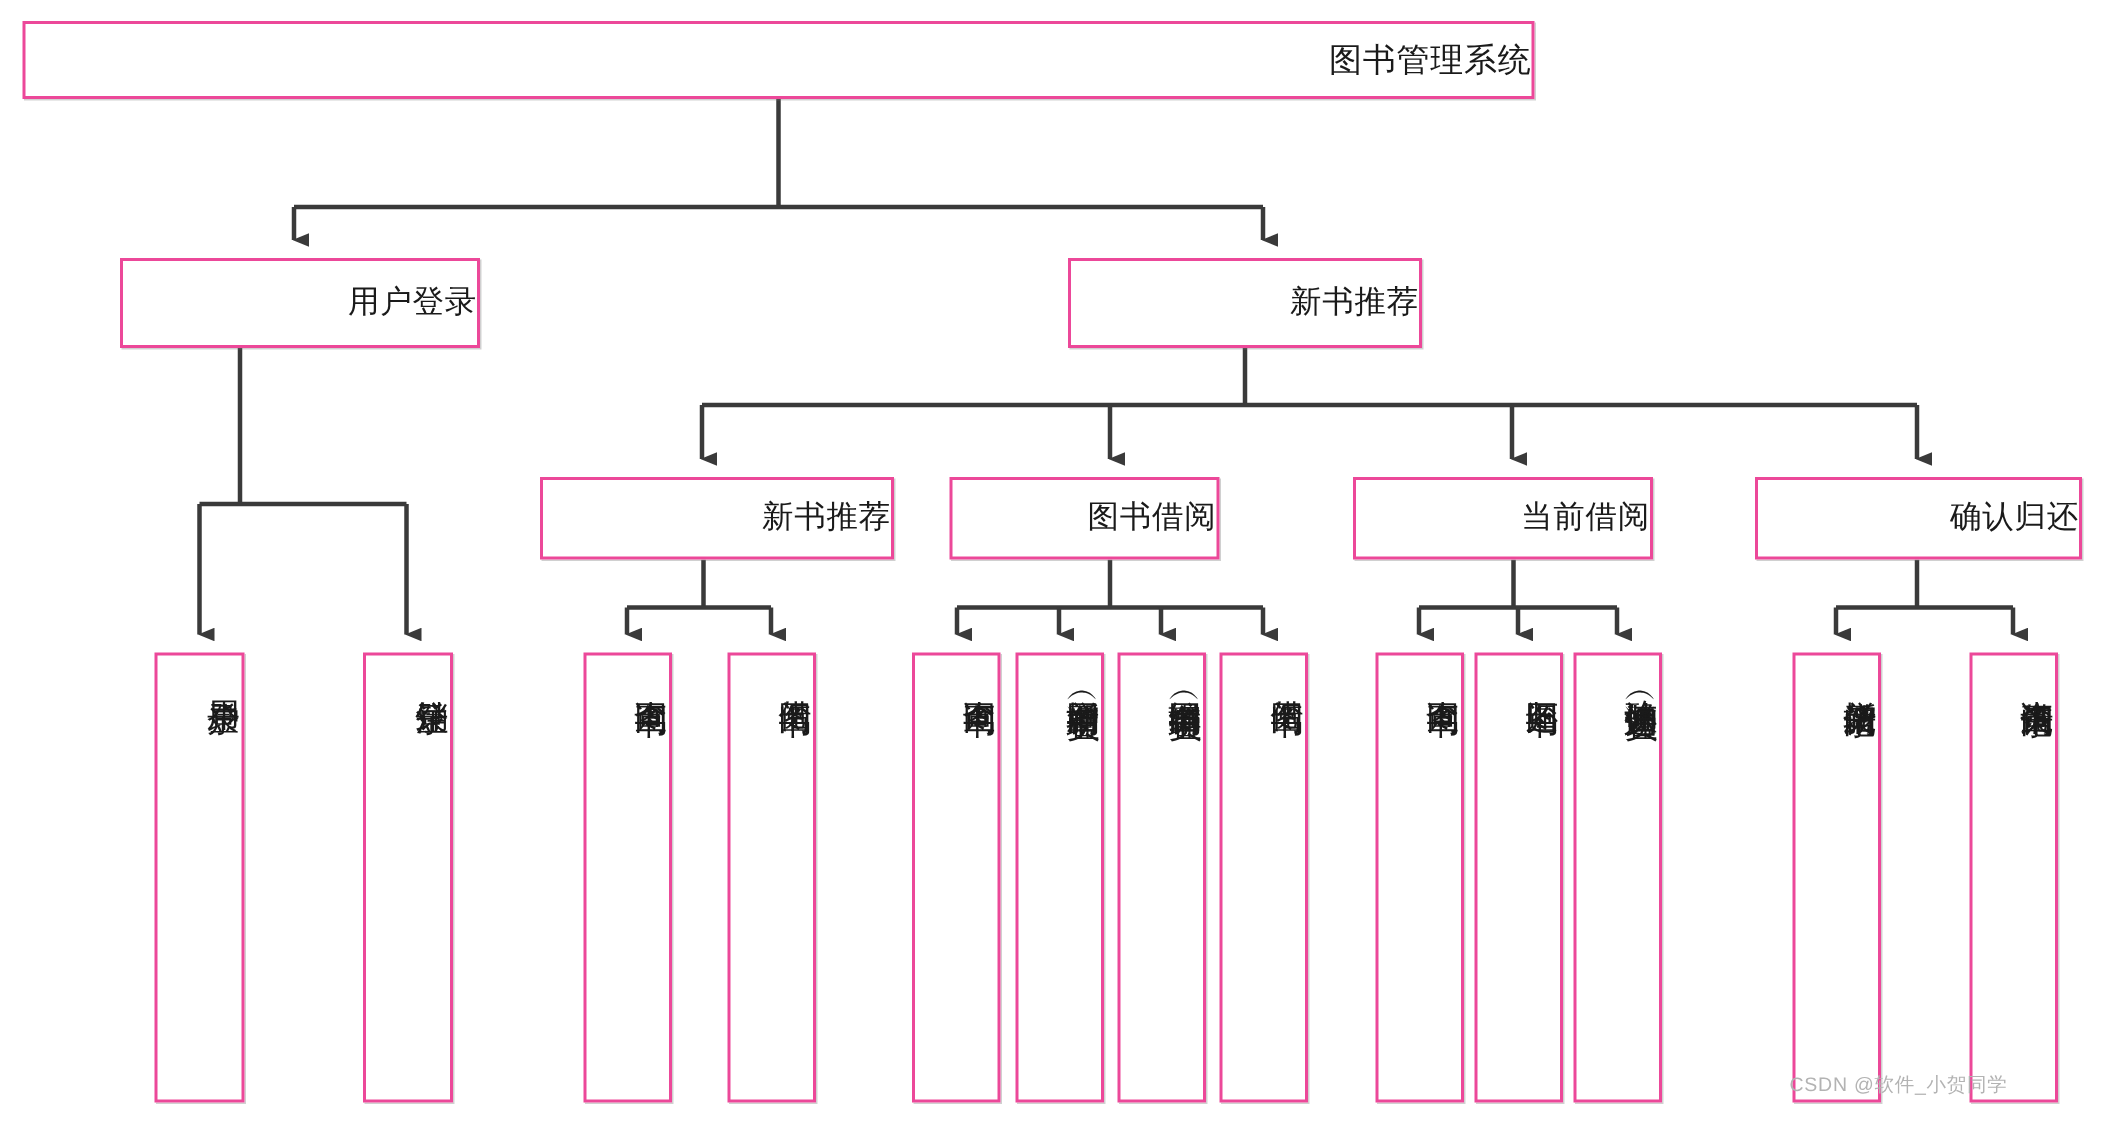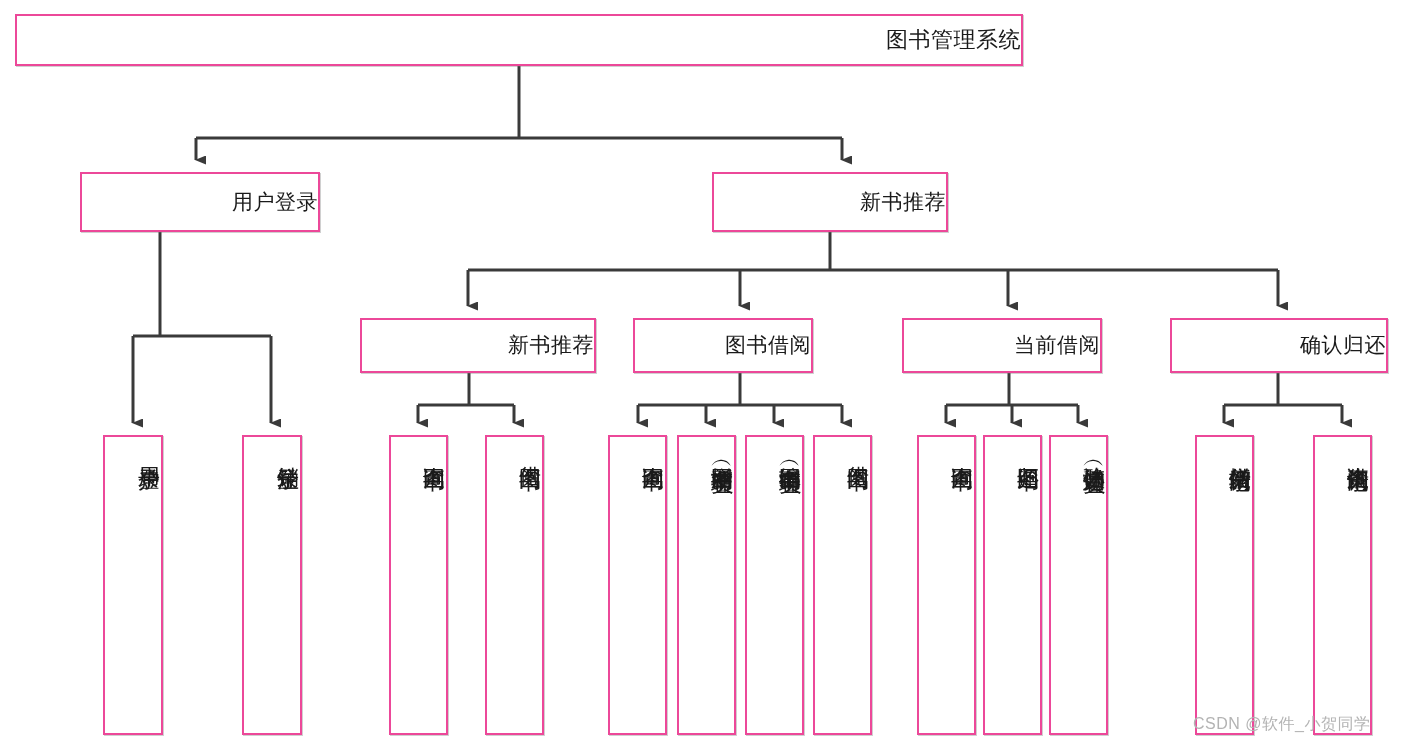--- a/index.html
+++ b/index.html
@@ -54,21 +54,21 @@
     writing-mode: vertical-rl;
     text-orientation: upright;
     font-size: 22px;
     line-height: 1.12;
     letter-spacing: 1px;
     white-space: nowrap;
   }
   .node.root .label { font-size: 22px; }
   .watermark {
     position: absolute;
-    font-size: 16px;
+    font-size: 13px;
     color: #b3b3b3;
     white-space: nowrap;
     letter-spacing: 0.5px;
   }
 </style>
 </head>
 <body>
 
 <div id="canvas">
 

